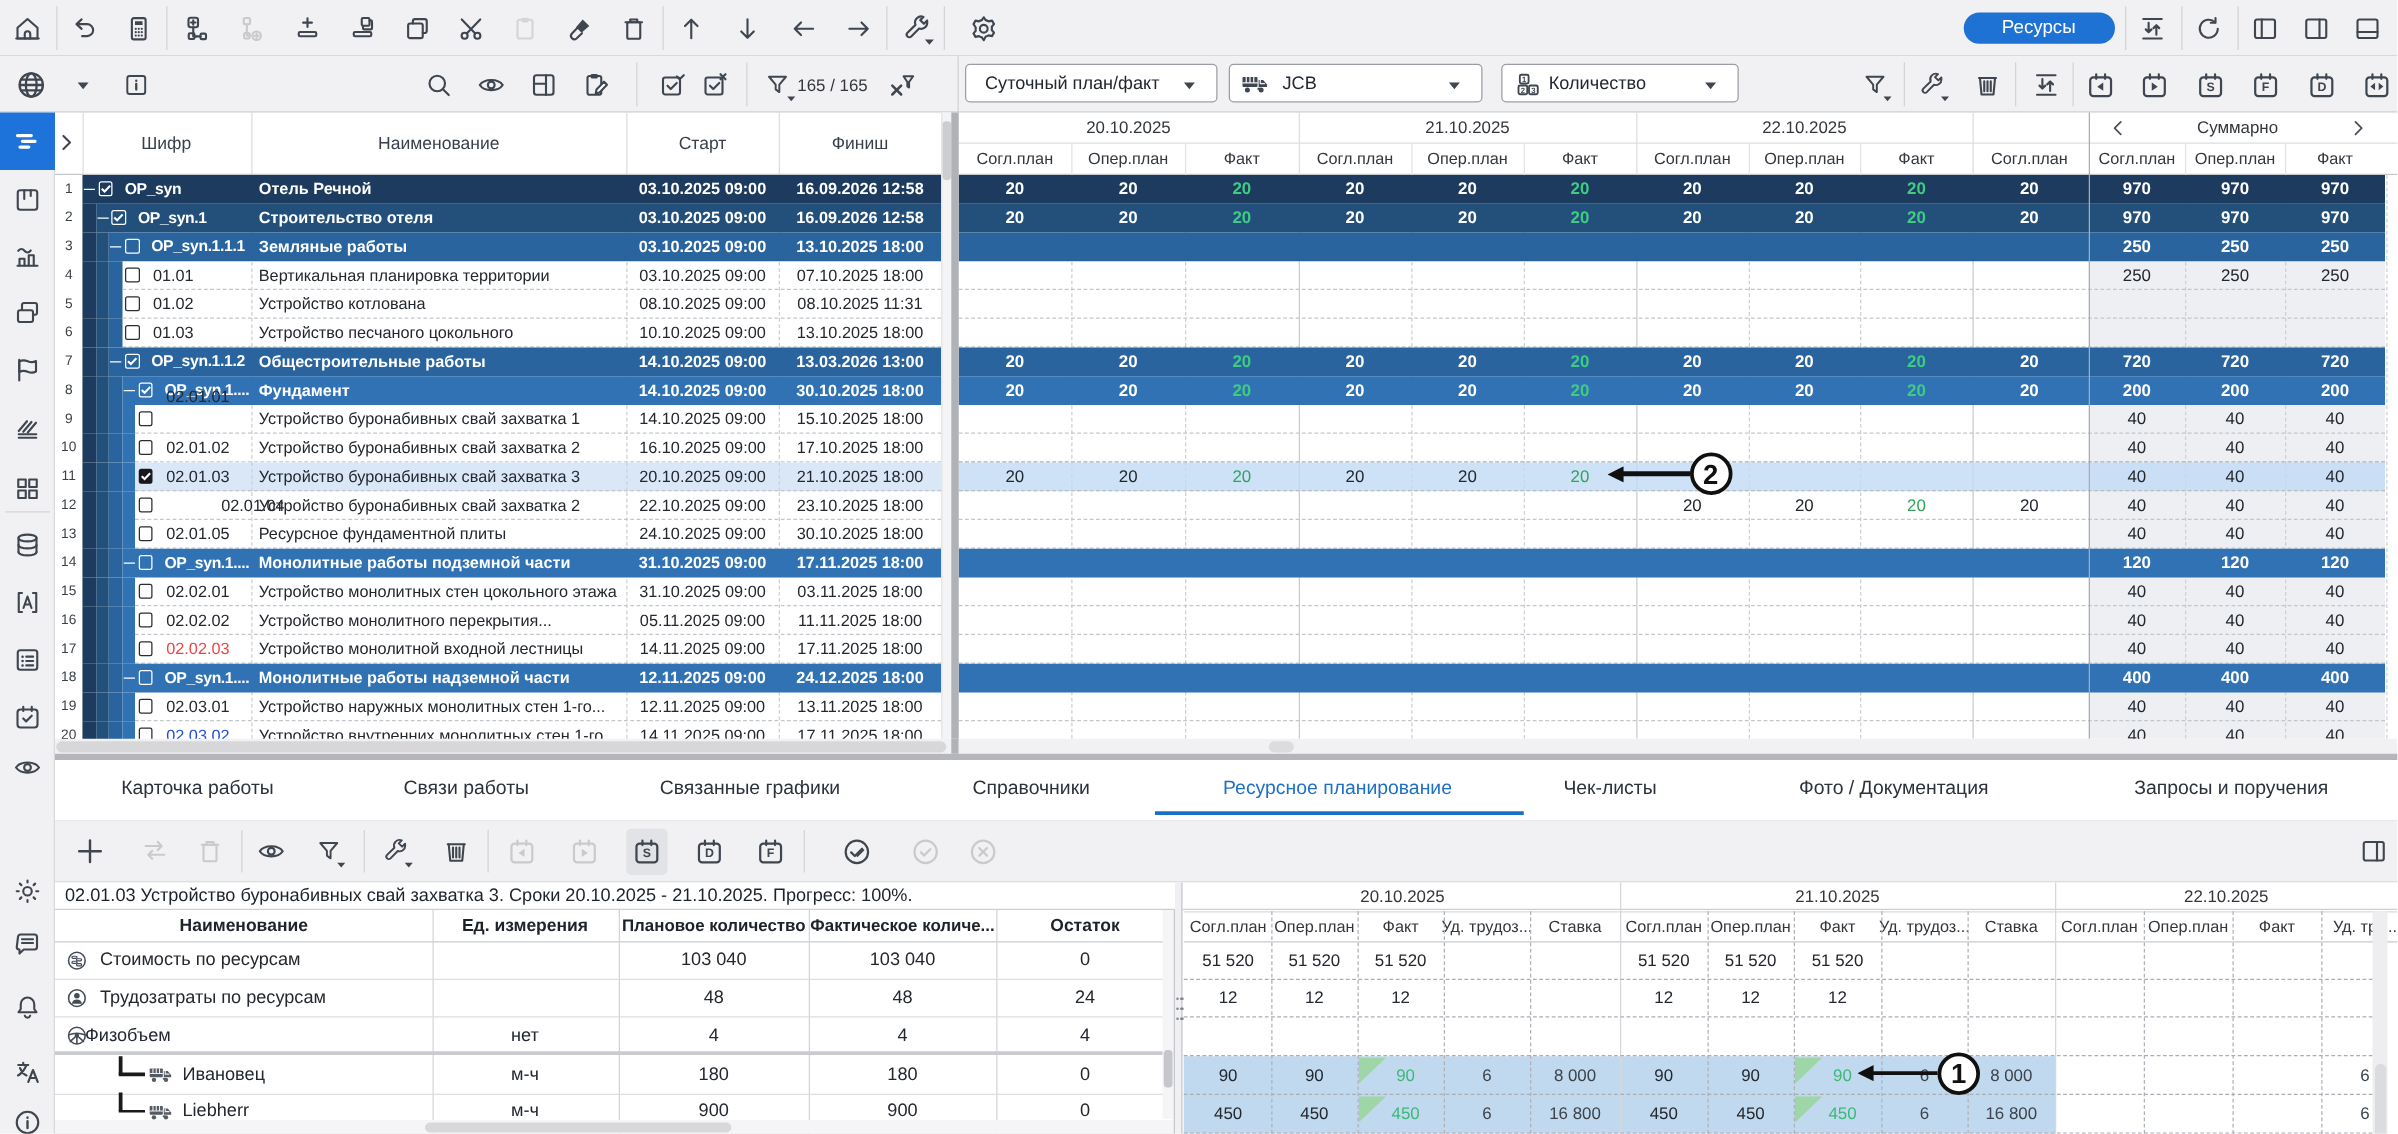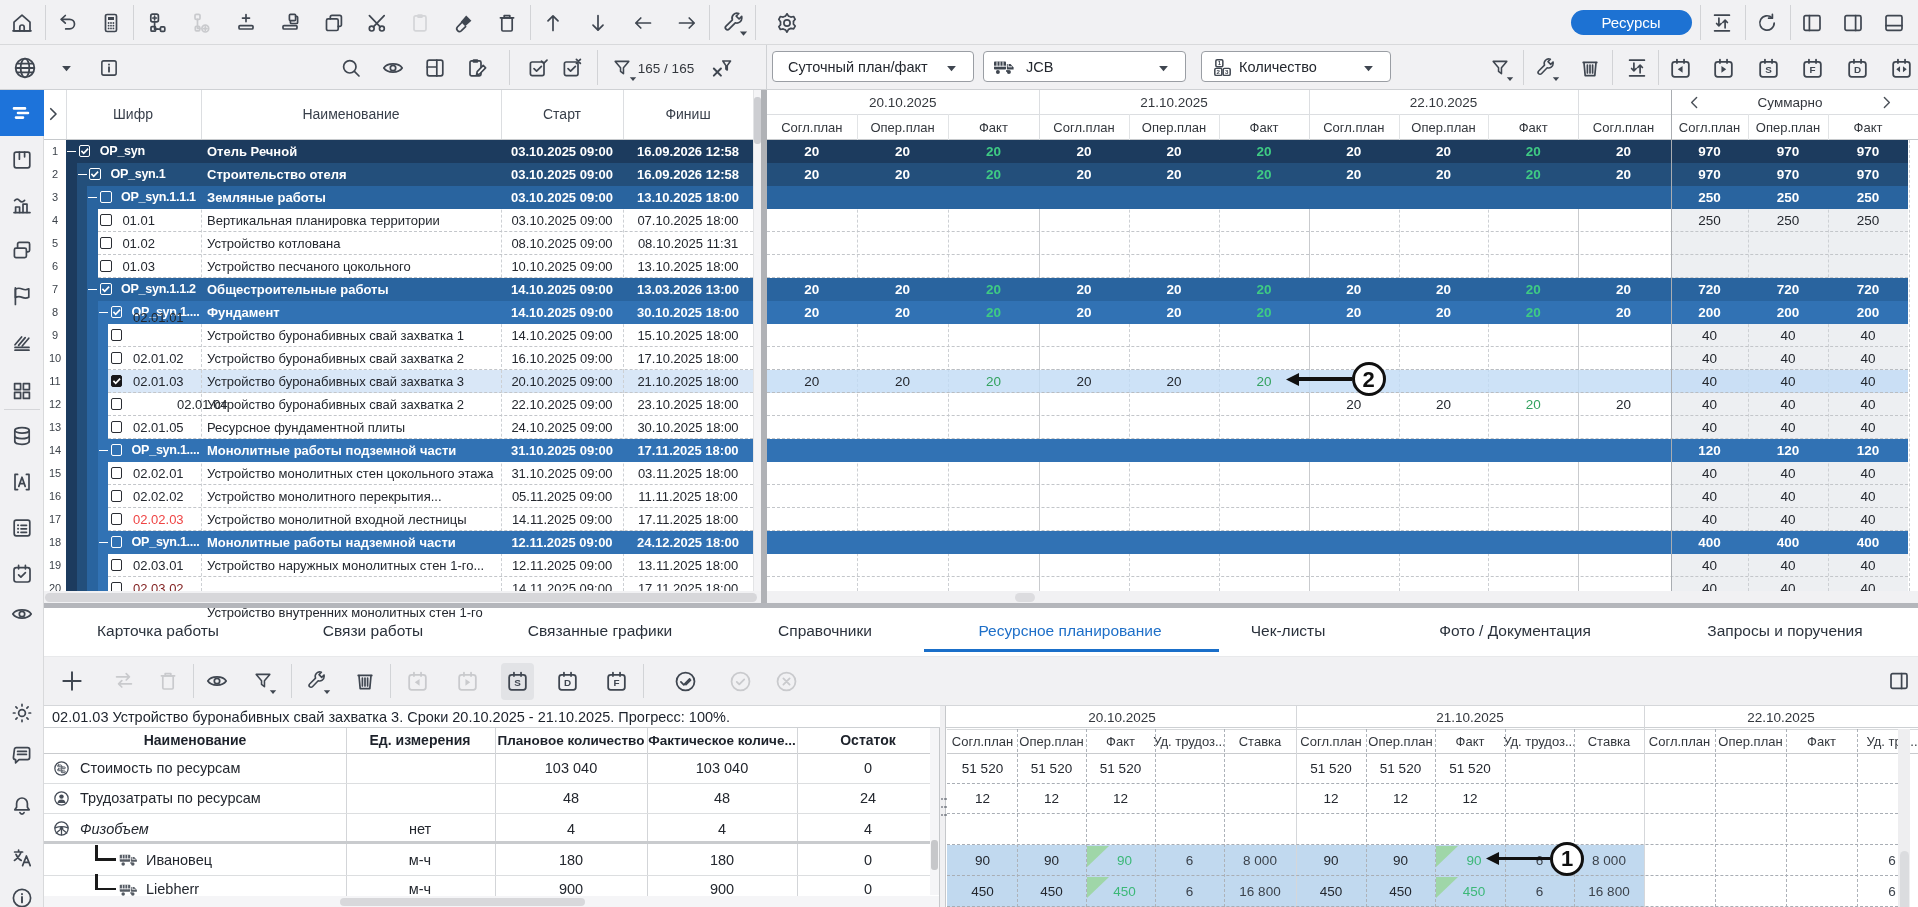--- a/index.html
+++ b/index.html
@@ -611,22 +611,22 @@
 <div style="position:absolute;left:562px;top:565px;transform:translate(-50%,-50%);font-size:13px;color:#23272e;font-weight:400;white-space:nowrap;">12.11.2025 09:00</div>
 <div style="position:absolute;left:688px;top:565px;transform:translate(-50%,-50%);font-size:13px;color:#23272e;font-weight:400;white-space:nowrap;">13.11.2025 18:00</div>
 <div style="position:absolute;left:766.5px;top:576px;width:1141.5px;height:0px;border-top:1px dashed #c3c6ca;"></div>
 <div style="position:absolute;left:55px;top:588px;transform:translate(-50%,-50%);font-size:11px;color:#3c424a;font-weight:400;white-space:nowrap;">20</div>
 <div style="position:absolute;left:66px;top:576.5px;width:10.6px;height:23px;background:#1c3b5e;"></div>
 <div style="position:absolute;left:76.6px;top:576.5px;width:10.6px;height:23px;background:#234f7b;"></div>
 <div style="position:absolute;left:87.2px;top:576.5px;width:10.6px;height:23px;background:#29649f;"></div>
 <div style="position:absolute;left:97.8px;top:576.5px;width:10.6px;height:23px;background:#3172b4;"></div>
 <div style="position:absolute;left:108.4px;top:599px;width:644.6px;height:0px;border-top:1px dashed #c3c6ca;"></div>
 <div style="position:absolute;left:110.6px;top:582.25px;width:11.5px;height:11.5px;border:1.5px solid #2a2d33;border-radius:2px;background:#fff;"></div>
-<div style="position:absolute;left:133px;top:588px;transform:translate(0,-50%);font-size:13px;color:#7f1d1d;font-weight:400;white-space:nowrap;">02.03.02</div>
-<div style="position:absolute;left:207px;top:612px;transform:translate(0,-50%);font-size:13px;color:#23272e;font-weight:400;white-space:nowrap;">Устройство внутренних монолитных стен 1-го</div>
+<div style="position:absolute;left:133px;top:588px;transform:translate(0,-50%);font-size:13px;color:#1d4ed8;font-weight:400;white-space:nowrap;">02.03.02</div>
+<div style="position:absolute;left:207px;top:588px;transform:translate(0,-50%);font-size:13px;color:#23272e;font-weight:400;white-space:nowrap;">Устройство внутренних монолитных стен 1-го</div>
 <div style="position:absolute;left:562px;top:588px;transform:translate(-50%,-50%);font-size:13px;color:#23272e;font-weight:400;white-space:nowrap;">14.11.2025 09:00</div>
 <div style="position:absolute;left:688px;top:588px;transform:translate(-50%,-50%);font-size:13px;color:#23272e;font-weight:400;white-space:nowrap;">17.11.2025 18:00</div>
 <div style="position:absolute;left:766.5px;top:599px;width:1141.5px;height:0px;border-top:1px dashed #c3c6ca;"></div>
 <div style="position:absolute;left:811.85px;top:151px;transform:translate(-50%,-50%);font-size:13.5px;color:#fff;font-weight:700;white-space:nowrap;">20</div>
 <div style="position:absolute;left:902.55px;top:151px;transform:translate(-50%,-50%);font-size:13.5px;color:#fff;font-weight:700;white-space:nowrap;">20</div>
 <div style="position:absolute;left:993.45px;top:151px;transform:translate(-50%,-50%);font-size:13.5px;color:#3fcb84;font-weight:700;white-space:nowrap;">20</div>
 <div style="position:absolute;left:1084px;top:151px;transform:translate(-50%,-50%);font-size:13.5px;color:#fff;font-weight:700;white-space:nowrap;">20</div>
 <div style="position:absolute;left:1174px;top:151px;transform:translate(-50%,-50%);font-size:13.5px;color:#fff;font-weight:700;white-space:nowrap;">20</div>
 <div style="position:absolute;left:1264px;top:151px;transform:translate(-50%,-50%);font-size:13.5px;color:#3fcb84;font-weight:700;white-space:nowrap;">20</div>
 <div style="position:absolute;left:1353.85px;top:151px;transform:translate(-50%,-50%);font-size:13.5px;color:#fff;font-weight:700;white-space:nowrap;">20</div>
@@ -904,21 +904,21 @@
   </svg>
 <div style="position:absolute;left:80px;top:798px;transform:translate(0,-50%);font-size:14.5px;color:#23272e;font-weight:400;white-space:nowrap;">Трудозатраты по ресурсам</div>
 <div style="position:absolute;left:571px;top:798px;transform:translate(-50%,-50%);font-size:14.5px;color:#23272e;font-weight:400;white-space:nowrap;">48</div>
 <div style="position:absolute;left:722px;top:798px;transform:translate(-50%,-50%);font-size:14.5px;color:#23272e;font-weight:400;white-space:nowrap;">48</div>
 <div style="position:absolute;left:868px;top:798px;transform:translate(-50%,-50%);font-size:14.5px;color:#23272e;font-weight:400;white-space:nowrap;">24</div>
 <svg style="position:absolute;left:51.5px;top:819px" width="19" height="19" viewBox="0 0 24 24" fill="none" stroke="#454c57" stroke-width="1.6" stroke-linecap="round" stroke-linejoin="round">
     <circle cx="12" cy="12" r="8.4"></circle>
     <circle cx="12" cy="12" r="2.3" fill="#454c57" stroke="none"></circle>
     <path d="M3.8 11.2q4-1.6 8.2-1.6t8.2 1.6M12 14.3V20M9.9 13.8l-4.6 4M14.1 13.8l4.6 4"></path>
   </svg>
-<div style="position:absolute;left:80px;top:828.5px;transform:translate(0,-50%);font-size:14.5px;color:#23272e;font-weight:400;white-space:nowrap;font-style:italic;">Физобъем</div>
+<div style="position:absolute;left:68px;top:828.5px;transform:translate(0,-50%);font-size:14.5px;color:#23272e;font-weight:400;white-space:nowrap;">Физобъем</div>
 <div style="position:absolute;left:420px;top:828.5px;transform:translate(-50%,-50%);font-size:14.5px;color:#23272e;font-weight:400;white-space:nowrap;">нет</div>
 <div style="position:absolute;left:571px;top:828.5px;transform:translate(-50%,-50%);font-size:14.5px;color:#23272e;font-weight:400;white-space:nowrap;">4</div>
 <div style="position:absolute;left:722px;top:828.5px;transform:translate(-50%,-50%);font-size:14.5px;color:#23272e;font-weight:400;white-space:nowrap;">4</div>
 <div style="position:absolute;left:868px;top:828.5px;transform:translate(-50%,-50%);font-size:14.5px;color:#23272e;font-weight:400;white-space:nowrap;">4</div>
 <div style="position:absolute;left:95px;top:844.5px;width:2.6px;height:15px;background:#1a1a1a;"></div>
 <div style="position:absolute;left:95px;top:858.2px;width:21px;height:2.6px;background:#1a1a1a;"></div>
 <svg style="position:absolute;left:117.5px;top:849px" width="21" height="21" viewBox="0 0 24 24" fill="none" stroke="#555b63" stroke-width="1.7" stroke-linecap="round" stroke-linejoin="round">
     <g fill="#555b63" stroke="none">
       <rect x="2" y="6.6" width="12" height="8" rx="0.8"></rect>
       <path d="M14.9 9h3.6l3.1 3.6v2h-6.7z"></path>

